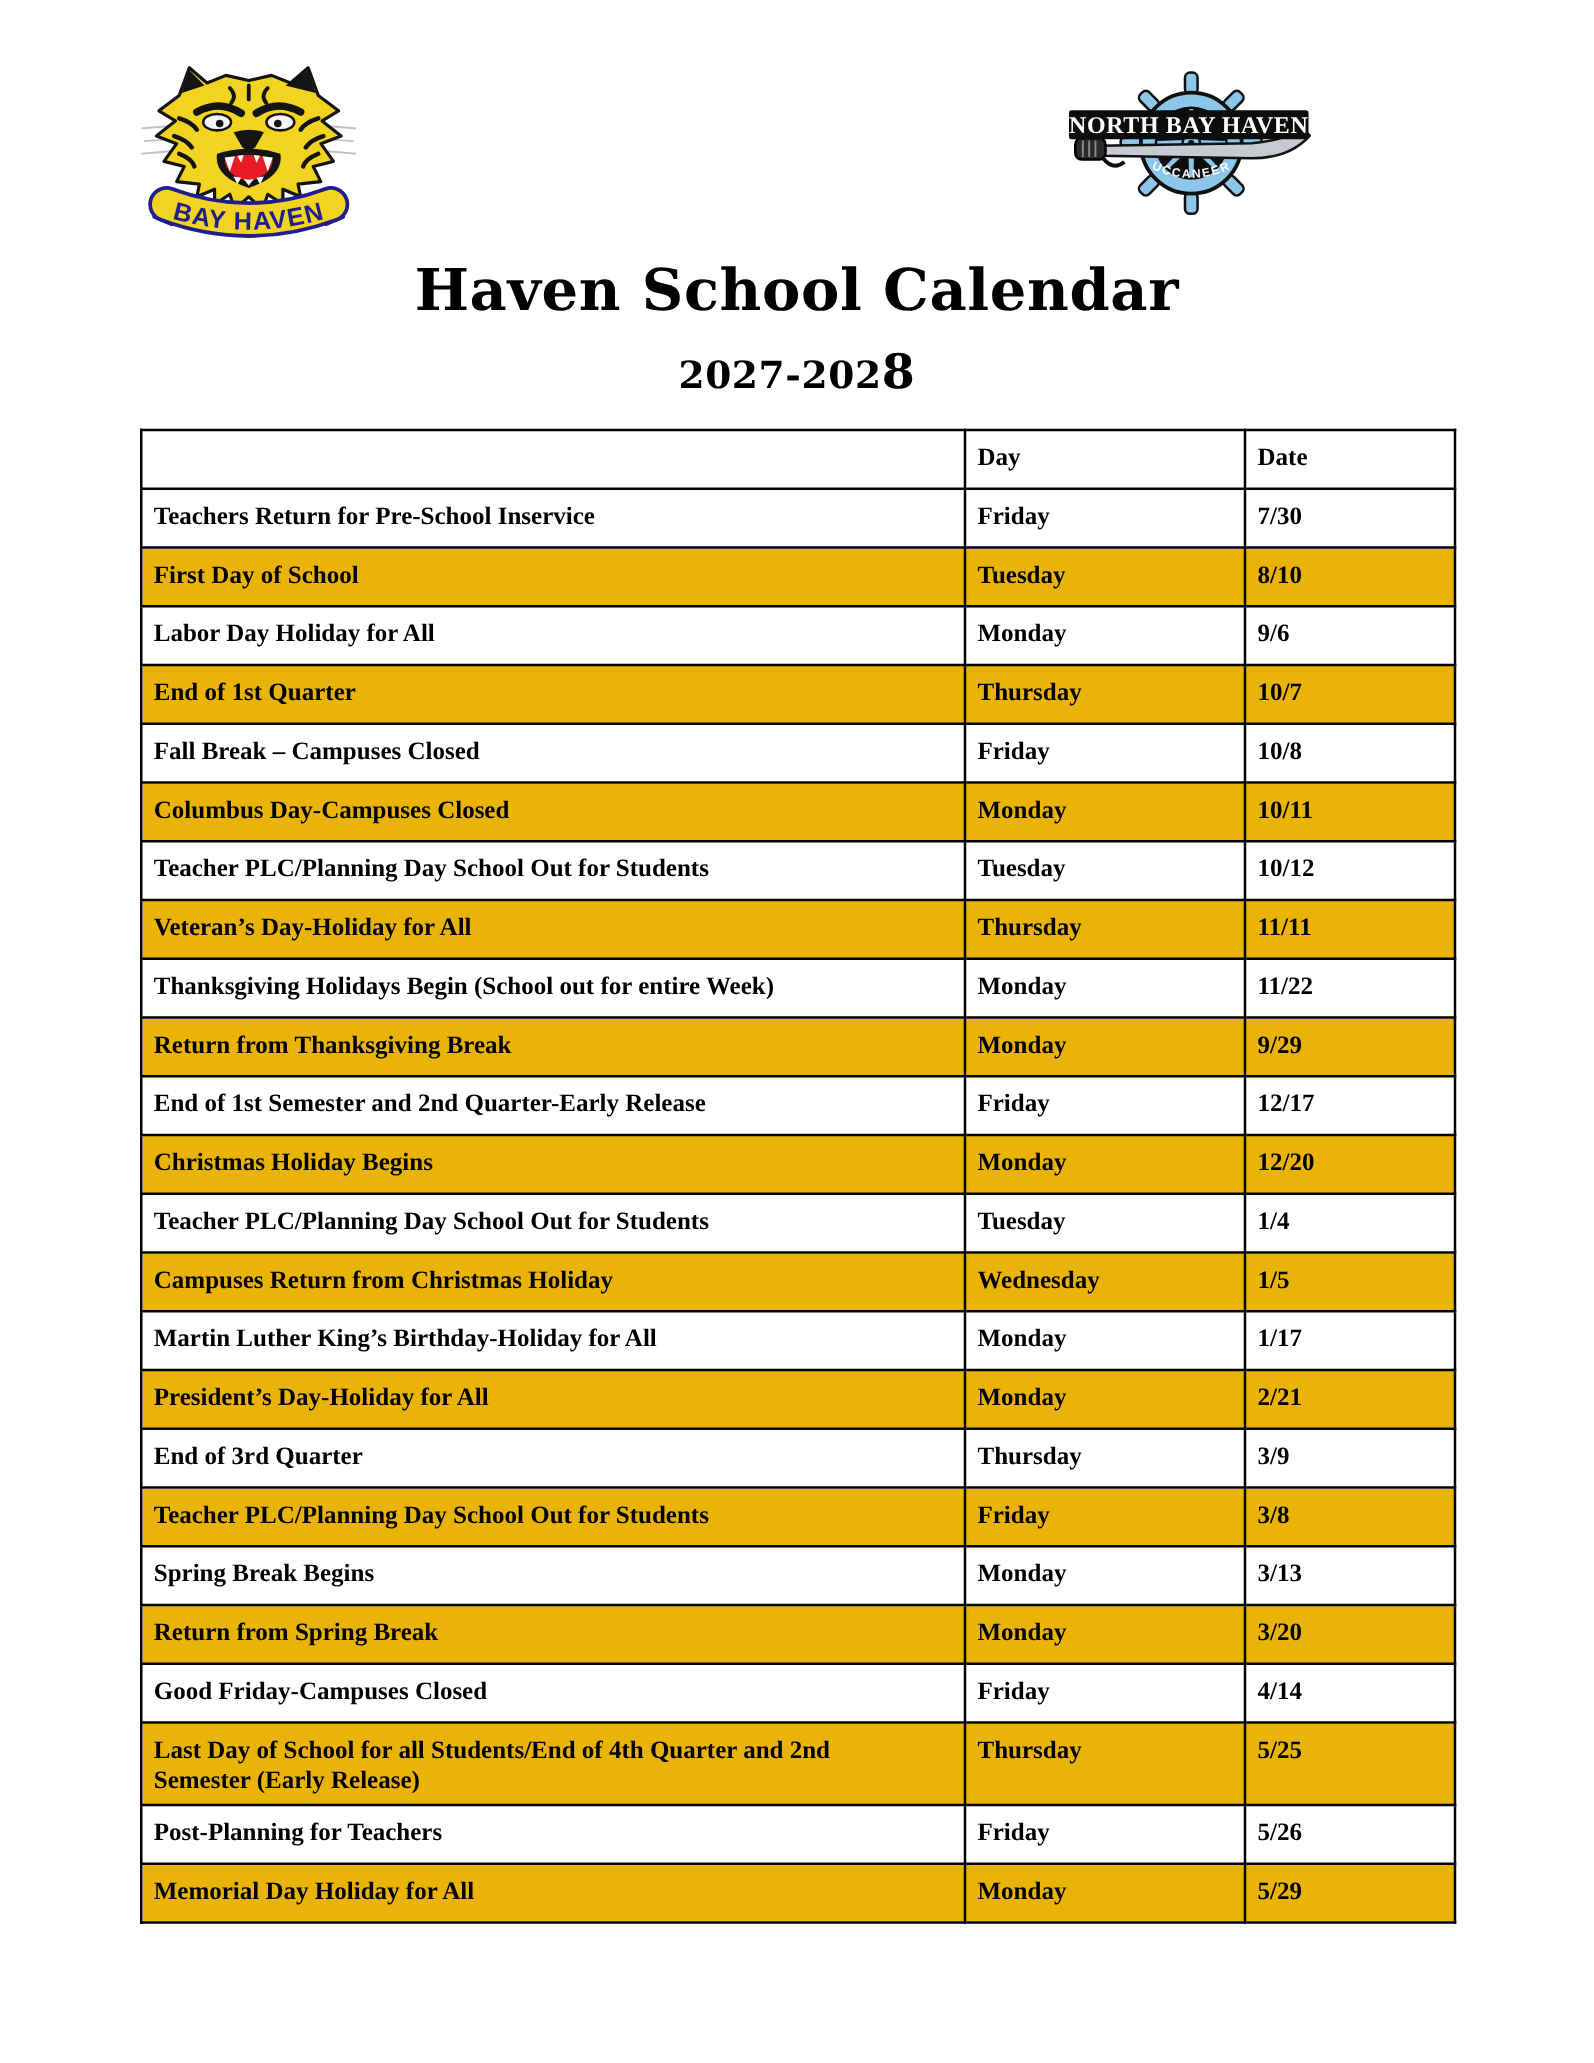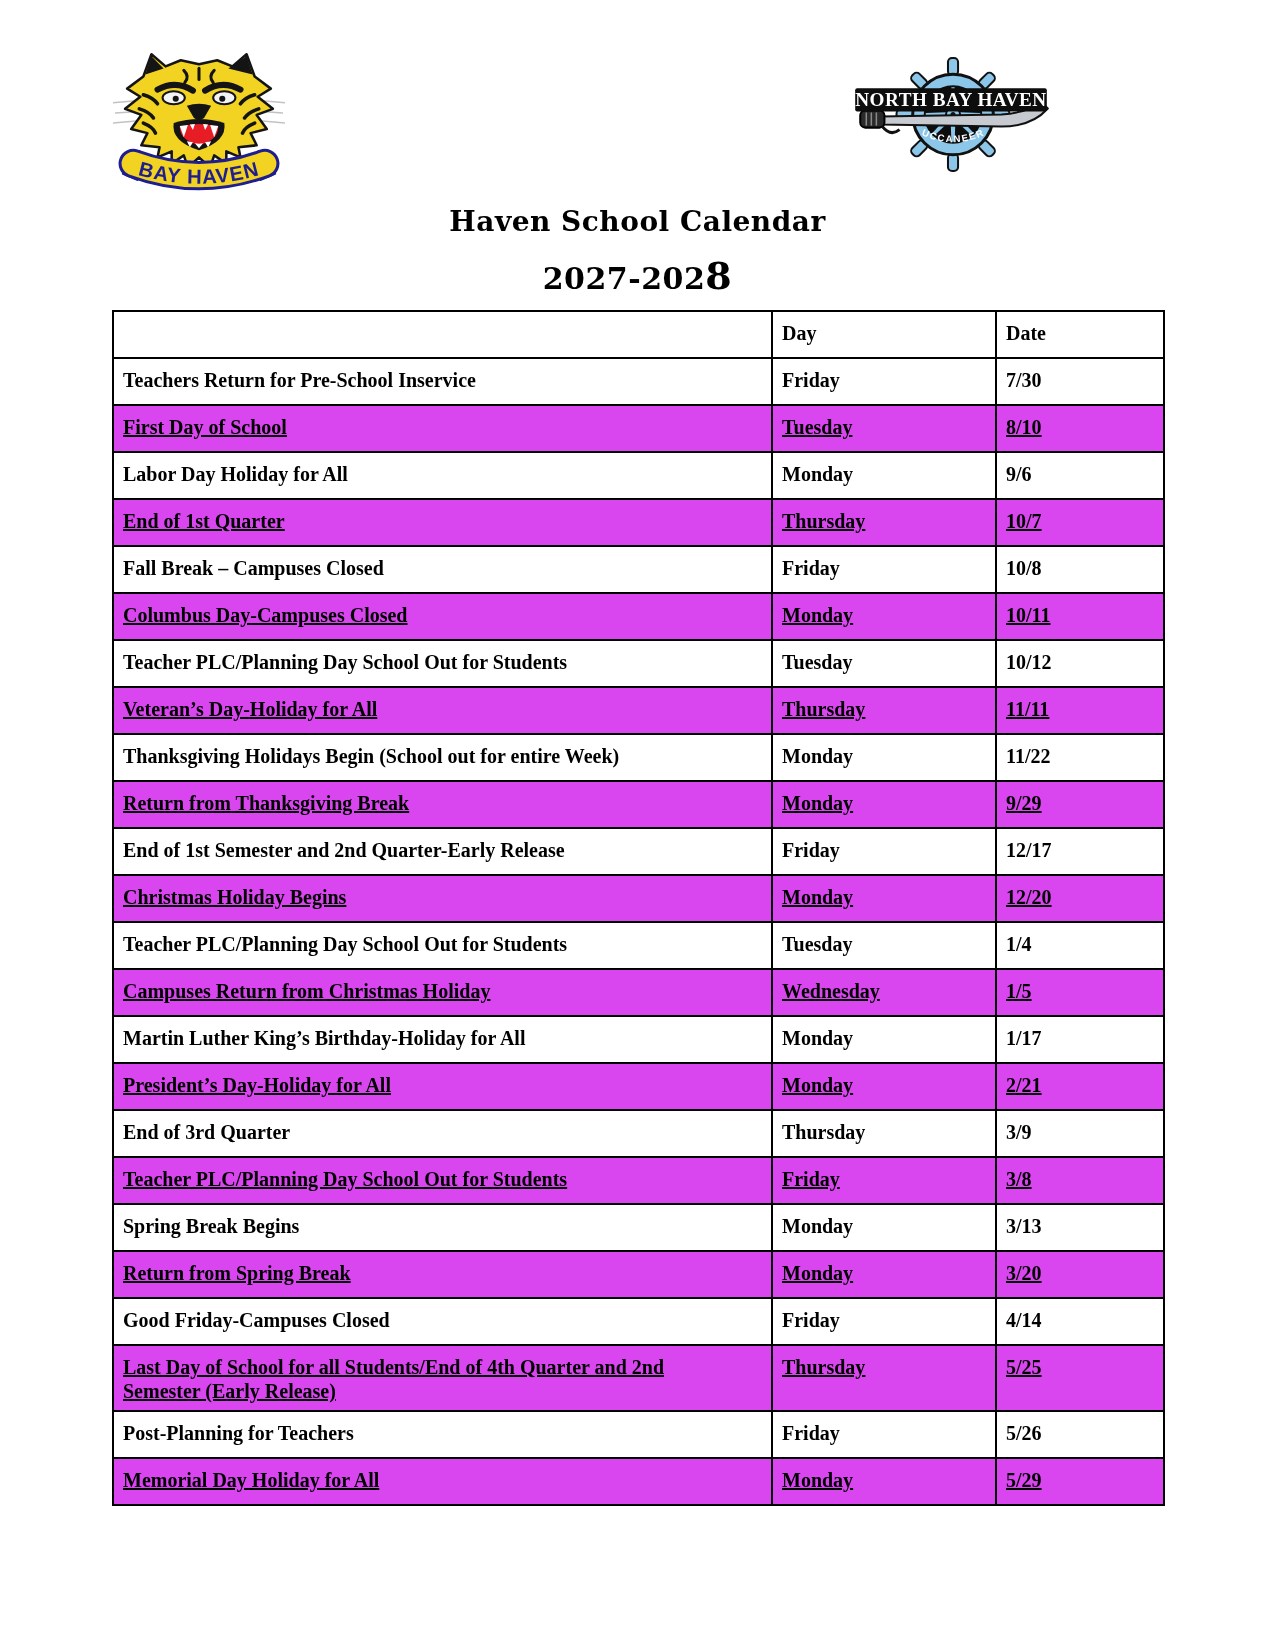--- a/index.html
+++ b/index.html
@@ -13,53 +13,53 @@
     font-family: "Liberation Serif", serif;
     color: #000;
   }
   
   .logo-wildcat { position:absolute; left:113px; top:44px; width:172px; height:154px; }
   .logo-wheel   { position:absolute; left:850px; top:54px; width:202px; height:118px; }
   
   .title-block { padding-top:206px; text-align:center; }
   .page-title {
     font-family:"DejaVu Serif", serif;
-    font-weight:bold; font-size:28px; line-height:1.15;
+    font-weight:bold; font-size:46px; line-height:1.15;
     letter-spacing:0.5px;
   }
   .page-subtitle {
     font-family:"DejaVu Serif", serif;
     font-weight:bold; font-size:30px; line-height:1.2;
     margin-top:19px; letter-spacing:0.5px;
   }
   .page-subtitle .big-digit { font-size:38px; line-height:1; }
   
   table.calendar {
     border-collapse: collapse;
     table-layout: fixed;
     width: 1051px;
-    margin: 13px 0 0 112px;
+    margin: 24px 0 0 112px;
     border: 2px solid #000;
   }
   table.calendar col.c-event { width:659px; }
   table.calendar col.c-day   { width:224px; }
   table.calendar col.c-date  { width:168px; }
   table.calendar td, table.calendar th {
     border: 2px solid #000;
     vertical-align: top;
     text-align: left;
     font-weight: bold;
     font-size: 20px;
     line-height: 24px;
     padding: 9px 10px 7px 9px;
     overflow: hidden;
   }
   table.calendar tr { height: 47px; }
   table.calendar .event-text { max-width: 620px; }
-  tr.shade td { background: #d946ef; text-decoration: underline; }
+  tr.shade td { background: #eab308; }
 </style>
 </head>
 <body>
 
 <div class="page">
 
   <div class="logo-wildcat">
     <svg width="172" height="154" viewBox="0 0 170 152">
 
       <g stroke="#c2c2c2" stroke-width="1.5">

